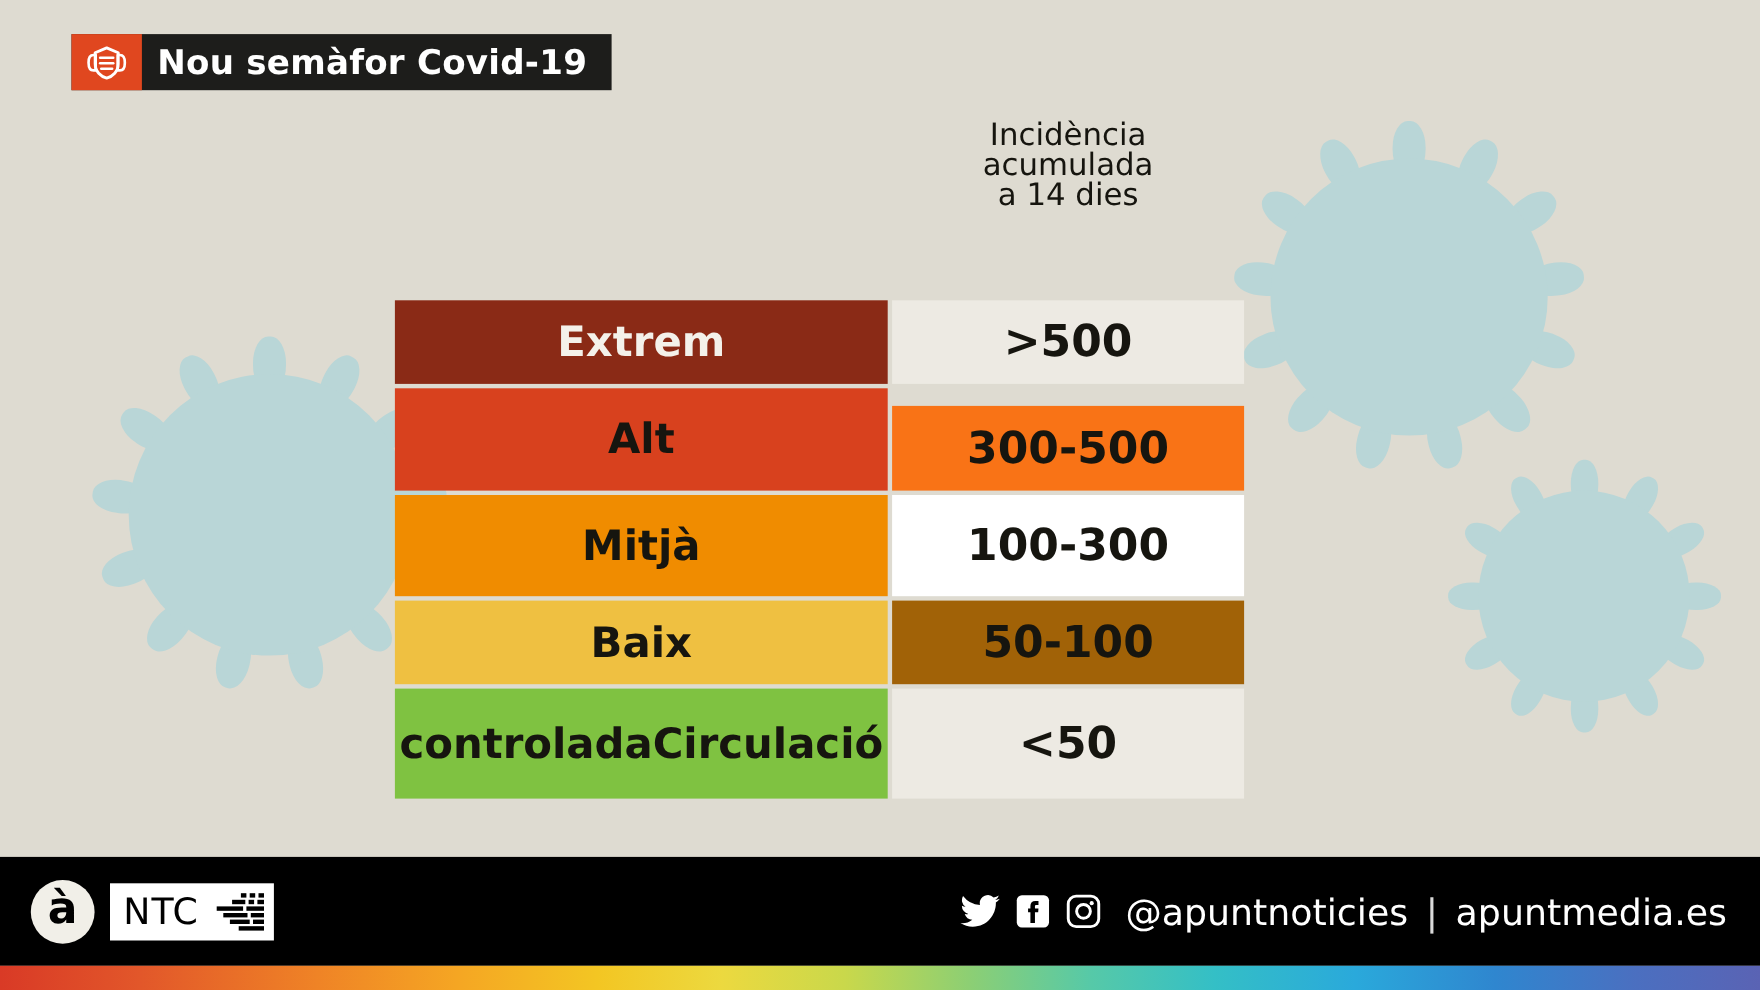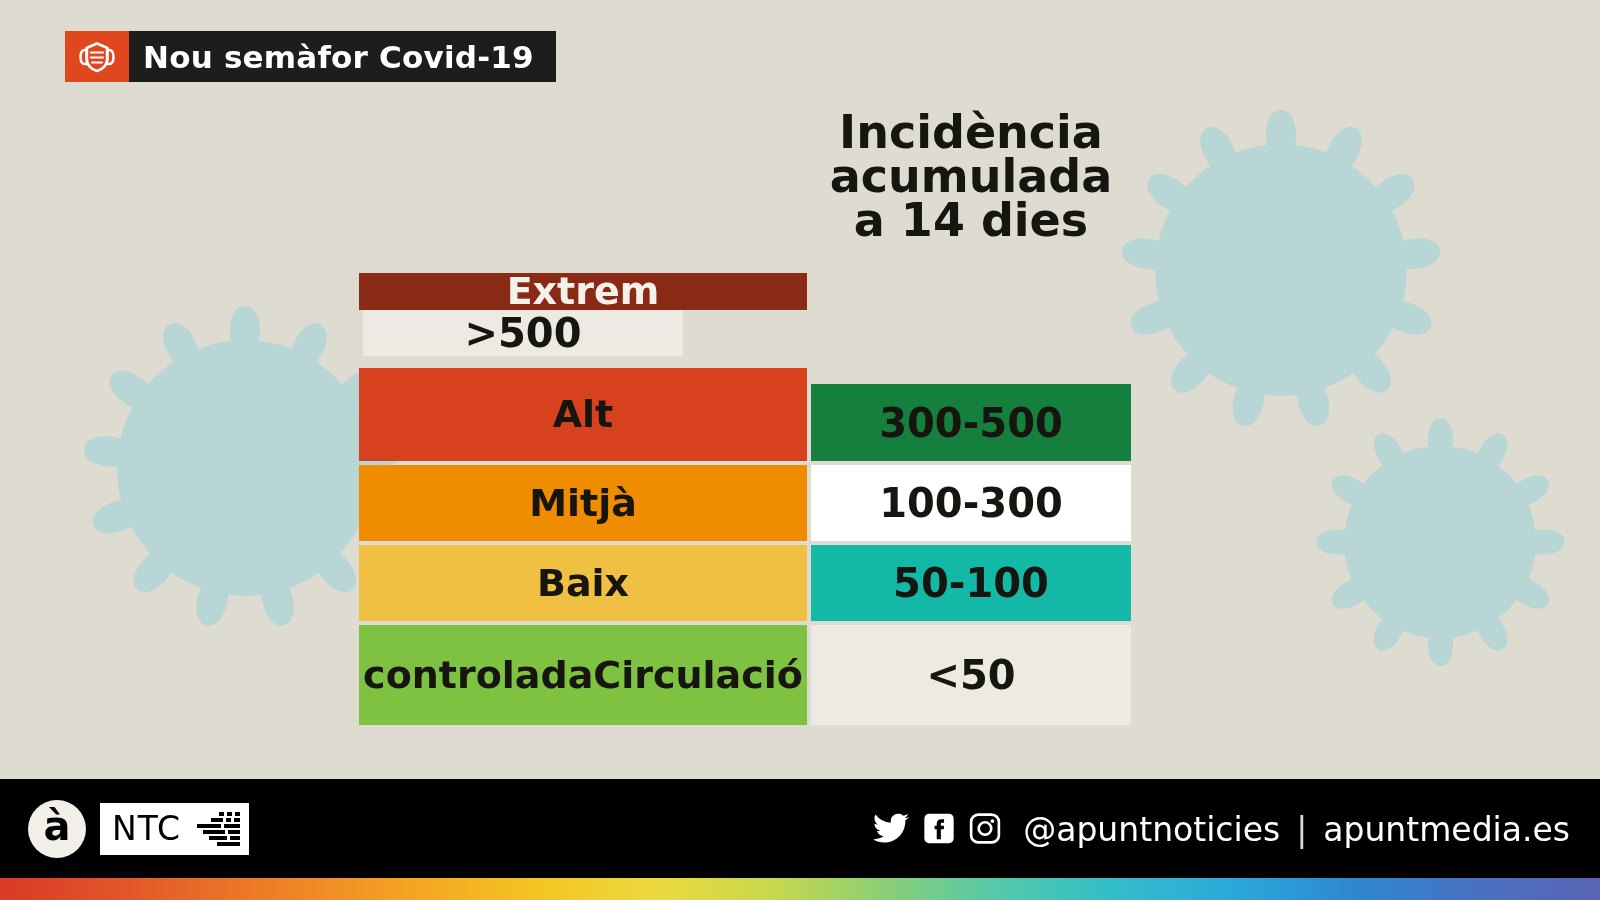--- a/index.html
+++ b/index.html
@@ -32,21 +32,21 @@
   }
 
   
   .table{position:absolute;left:359px;top:273px;width:772px;}
   .hdr-risc{
     position:absolute;right:849px;top:209px;
     font-size:40px;font-weight:bold;color:#16150f;white-space:nowrap;text-align:right;
   }
   .hdr-inc{
     position:absolute;left:812px;top:110px;width:318px;
-    font-size:46px;font-weight:bold;color:#16150f;line-height:0.96;text-align:center;
+    font-size:28px;font-weight:normal;color:#16150f;line-height:0.96;text-align:center;
   }
   .hdr-inc span{display:block;}
 
   .row{position:relative;display:flex;margin-bottom:4px;}
   .cell-level{
     width:448px;display:flex;align-items:center;justify-content:center;
     font-size:38px;font-weight:bold;line-height:0.97;text-align:center;
     position:relative;z-index:2;
   }
   .cell-level .lv{display:block;}
@@ -156,43 +156,43 @@
     <div class="badge-text">Nou semàfor Covid-19</div>
   </div>
 
   <div class="hdr-inc">
     <span>Incidència</span>
     <span>acumulada</span>
     <span>a 14 dies</span>
   </div>
 
   <div class="table" id="risk-table">
-      <div class="row" style="height: 91px; flex-direction: column;">
+      <div class="row" style="height: 76px;">
         <div class="cell-level" style="background: rgb(138, 42, 22); color: rgb(244, 241, 234);">
           <span class="lv">Extrem</span>
         </div>
         <div class="cell-value" style="background: rgb(237, 234, 227);">&gt;500</div>
       </div>
       <div class="row" style="height: 93px;">
         <div class="cell-level" style="background: rgb(216, 65, 30); color: rgb(22, 21, 15);">
           <span class="lv">Alt</span>
         </div>
-        <div class="cell-value" style="background: #15803d; margin-top: 16px;">300-500</div>
-      </div>
-      <div class="row" style="height: 76px;">
+        <div class="cell-value" style="background: #f97316; margin-top: 16px;">300-500</div>
+      </div>
+      <div class="row" style="height: 92px;">
         <div class="cell-level" style="background: rgb(240, 140, 0); color: rgb(22, 21, 15);">
           <span class="lv">Mitjà</span>
         </div>
         <div class="cell-value" style="background: #ffffff;">100-300</div>
       </div>
       <div class="row" style="height: 76px;">
         <div class="cell-level" style="background: rgb(239, 192, 65); color: rgb(22, 21, 15);">
           <span class="lv">Baix</span>
         </div>
-        <div class="cell-value" style="background: #14b8a6;">50-100</div>
+        <div class="cell-value" style="background: #a16207;">50-100</div>
       </div>
       <div class="row" style="height: 100px;">
         <div class="cell-level" style="background: rgb(127, 194, 65); color: rgb(22, 21, 15);">
           <span class="lv">controlada</span>
           <span class="lv">Circulació</span>
         </div>
         <div class="cell-value" style="background: rgb(237, 234, 227);">&lt;50</div>
       </div>
     </div>
 

